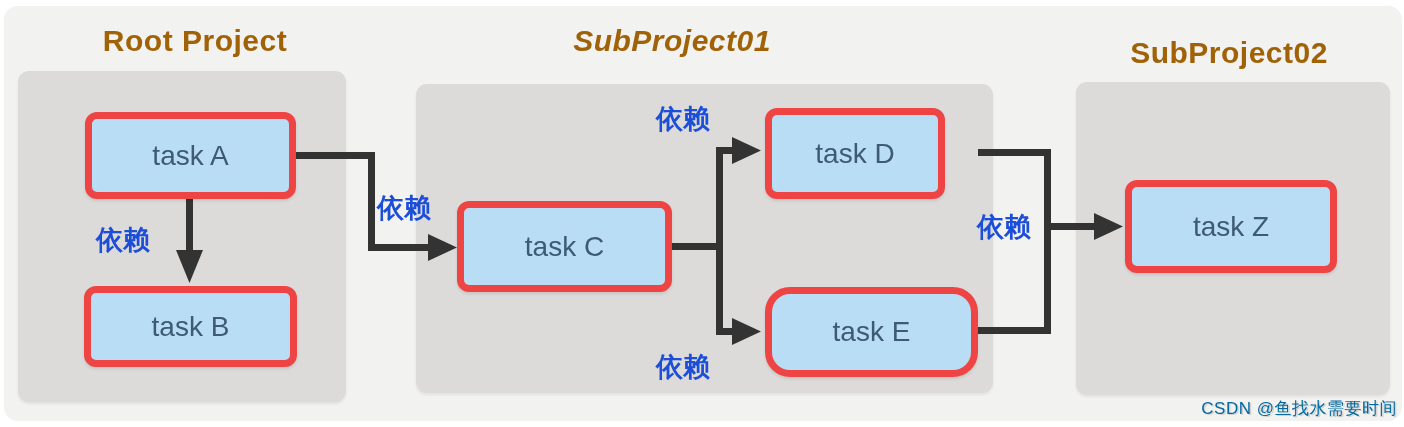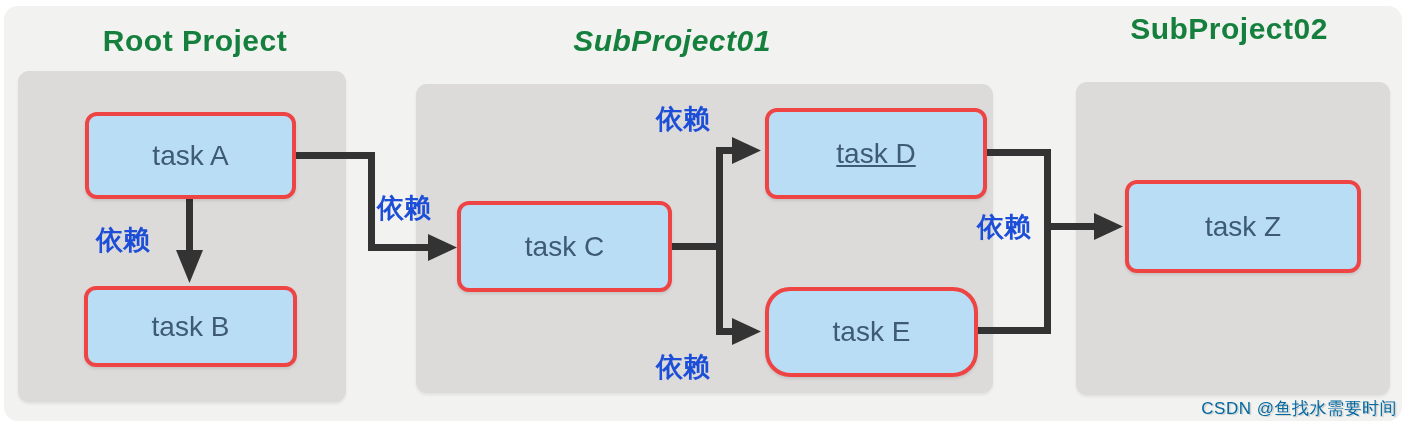--- a/index.html
+++ b/index.html
@@ -18,34 +18,34 @@
     left: 4px; top: 6px; right: 2px; bottom: 6px;
     background: #f2f2f0;
     border-radius: 14px;
   }
   .group-title {
     position: absolute;
     width: 330px;
     text-align: center;
     font-size: 30px;
     font-weight: bold;
-    color: #15803d;
+    color: #a16207;
     letter-spacing: 0.5px;
     white-space: nowrap;
   }
   .group-box {
     position: absolute;
     background: #dcdbd9;
     border-radius: 11px;
     box-shadow: 0 2px 3px rgba(0,0,0,0.07);
   }
   .task-node {
     position: absolute;
     background: #b9ddf5;
-    border: 4px solid #ef4444;
+    border: 7px solid #ef4444;
     border-radius: 12px;
     box-sizing: border-box;
     display: flex;
     align-items: center;
     justify-content: center;
     font-size: 28px;
     color: #3e5a74;
     box-shadow: 0 2px 3px rgba(0,0,0,0.10);
   }
   .edge-label {
@@ -72,21 +72,21 @@
   }
 </style>
 </head>
 <body>
 
 <div class="stage">
   <div class="panel"></div>
 
   <div class="group-title" style="left:30px;  top:24px;">Root Project</div>
   <div class="group-title" style="left:507px; top:24px;font-style:italic;">SubProject01</div>
-  <div class="group-title" style="left:1064px;top:12px;">SubProject02</div>
+  <div class="group-title" style="left:1064px;top:36px;">SubProject02</div>
 
   <div class="group-box" style="left:18px;  top:71px; width:328px; height:331px;"></div>
   <div class="group-box" style="left:416px; top:84px; width:577px; height:309px;"></div>
   <div class="group-box" style="left:1076px;top:82px; width:314px; height:313px;"></div>
 
   <svg class="connectors" width="1404" height="427" viewBox="0 0 1404 427">
 
     <g>
       <path d="M189.5,199 V252" stroke="#333333" stroke-width="7" fill="none"></path>
       <polygon points="176,250 203,250 189.5,283" fill="#333333"></polygon>
@@ -107,23 +107,23 @@
     <g>
       <path d="M978,152.5 H1047.5 V330.5 H978" stroke="#333333" stroke-width="7" fill="none" stroke-linejoin="miter"></path>
       <path d="M1047.5,226.5 H1096" stroke="#333333" stroke-width="7" fill="none"></path>
       <polygon points="1094,213 1094,240 1123,226.5" fill="#333333"></polygon>
     </g>
   </svg>
 
   <div class="task-node" style="left:85px;  top:112px; width:211px; height:87px;">task A</div>
   <div class="task-node" style="left:84px;  top:286px; width:213px; height:81px;">task B</div>
   <div class="task-node" style="left:457px; top:201px; width:215px; height:91px;">task C</div>
-  <div class="task-node" style="left:765px; top:108px; width:222px; height:91px;text-decoration:underline;">task D</div>
+  <div class="task-node" style="left:765px; top:108px; width:180px; height:91px;">task D</div>
   <div class="task-node" style="left:765px; top:287px; width:213px; height:90px;border-radius:25px;">task E</div>
-  <div class="task-node" style="left:1125px;top:180px; width:236px; height:93px;">task Z</div>
+  <div class="task-node" style="left:1125px;top:180px; width:212px; height:93px;">task Z</div>
 
   <div class="edge-label" style="left:96px;  top:222px;">依赖</div>
   <div class="edge-label" style="left:377px; top:190px;">依赖</div>
   <div class="edge-label" style="left:656px; top:101px;">依赖</div>
   <div class="edge-label" style="left:656px; top:349px;">依赖</div>
   <div class="edge-label" style="left:977px; top:209px;">依赖</div>
 
   <div class="watermark">CSDN @鱼找水需要时间</div>
 </div>
 

